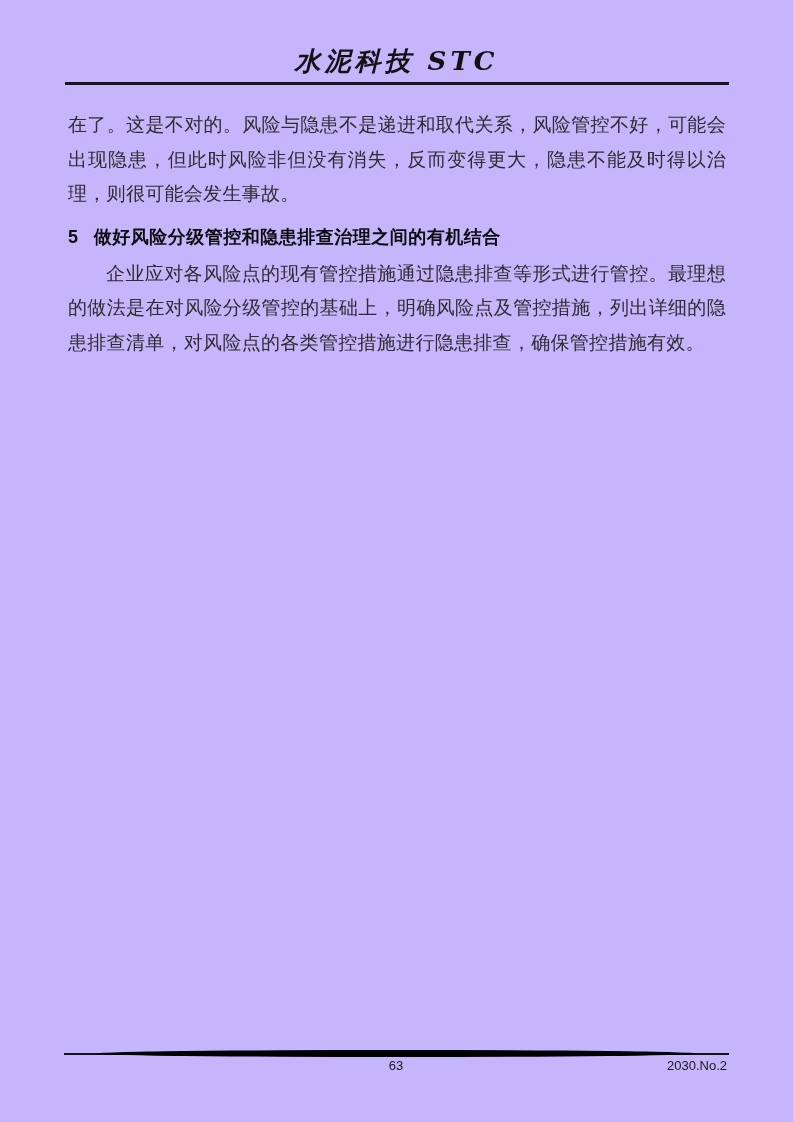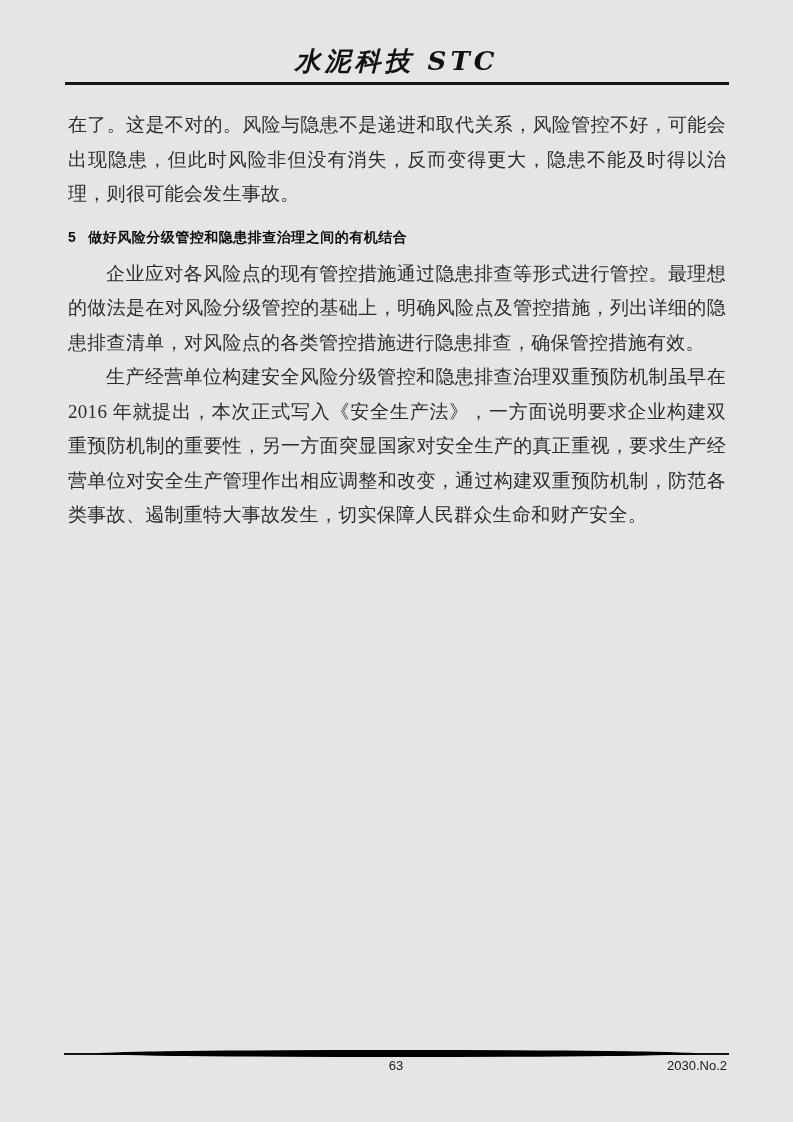--- a/index.html
+++ b/index.html
@@ -6,21 +6,21 @@
   html, body {
     margin: 0;
     padding: 0;
     background: #ffffff;
   }
   .page {
     position: relative;
     width: 793px;
     height: 1122px;
     margin: 0 auto;
-    background: #e5e5e5;
+    background: #c4b5fd;
     overflow: hidden;
     font-family: "Liberation Serif", serif;
     color: #2d2d2d;
   }
 
   
   .journal-title {
     position: absolute;
     top: 44px;
     left: 0;
@@ -61,21 +61,21 @@
     margin: 0;
     text-indent: 2em;
   }
   .para.no-indent {
     text-indent: 0;
   }
   .section-heading {
     margin: 8px 0 3px 0;
     font-family: "Liberation Sans", sans-serif;
     font-weight: bold;
-    font-size: 14px;
+    font-size: 18px;
     line-height: 34px;
     letter-spacing: 0.5px;
     color: #0d0d0d;
     text-indent: 0;
   }
   .section-heading .sec-num {
     margin-right: 0.85em;
   }
 
   
@@ -138,21 +138,20 @@
 
     <h2 class="section-heading">
       <span class="sec-num">5</span><span>做好风险分级管控和隐患排查治理之间的有机结合</span>
     </h2>
 
     <p class="para">企业应对各风险点的现有管控措施通过隐患排查等形式进行管控。最理想的做法是在对风险分级管控的基础上，明确风险点及管控措施，列出详细的隐患排查清单，对风险点的各类管控措施进行隐患排查，确保管控措施有效。</p>
 
 
 
 
-    <p class="para">生产经营单位构建安全风险分级管控和隐患排查治理双重预防机制虽早在 2016 年就提出，本次正式写入《安全生产法》，一方面说明要求企业构建双重预防机制的重要性，另一方面突显国家对安全生产的真正重视，要求生产经营单位对安全生产管理作出相应调整和改变，通过构建双重预防机制，防范各类事故、遏制重特大事故发生，切实保障人民群众生命和财产安全。</p>
 
   </div>
 
   <div class="footer-rule">
     <span class="rule-thin"></span>
     <span class="rule-thick"></span>
   </div>
   <div class="footer-meta">
     <span class="page-number">63</span>
     <span class="issue-label">2030.No.2</span>

